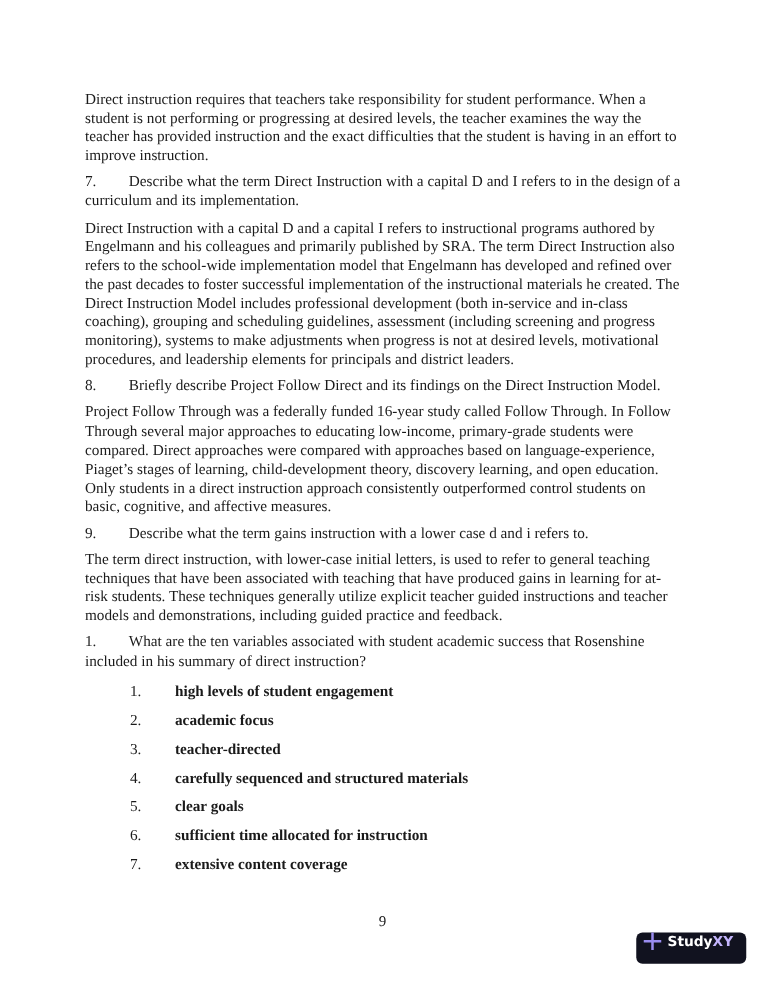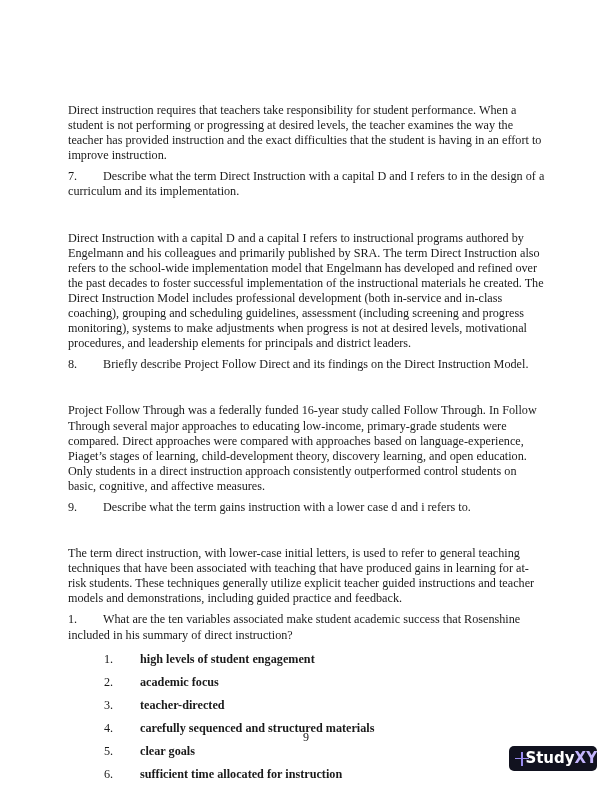--- a/index.html
+++ b/index.html
@@ -21,21 +21,20 @@
       position: absolute;
       left: 68px;
       top: 72px;
       width: 478px;
     }
     p {
       margin: 0;
     }
     .para {
       margin-bottom: 6px;
-      margin-top: 31px;
     }
     .question {
       margin-bottom: 6px;
     }
     .qnum {
       display: inline-block;
       width: 35px;
     }
     .list {
       margin: 0;
@@ -66,24 +65,24 @@
     }
     .badge {
       position: absolute;
       left: 509px;
       top: 746px;
       width: 88px;
       height: 25px;
       background: #11121f;
       border-radius: 5px;
       display: flex;
-      align-items: center;
+      align-items: flex-start;
       font-family: "DejaVu Sans", sans-serif;
       font-weight: bold;
-      font-size: 15px;
+      font-size: 11px;
       color: #ffffff;
       box-sizing: border-box;
       padding-left: 6px;
     }
     .badge-plus {
       width: 14px;
       height: 14px;
       position: relative;
       margin-right: 5px;
     }
@@ -110,21 +109,21 @@
 
   <p class="question"><span class="qnum">7.</span><span>Describe what the term Direct Instruction with a capital D and I refers to in the design of a curriculum and its implementation.</span></p>
   <p class="para">Direct Instruction with a capital D and a capital I refers to instructional programs authored by Engelmann and his colleagues and primarily published by SRA. The term Direct Instruction also refers to the school-wide implementation model that Engelmann has developed and refined over the past decades to foster successful implementation of the instructional materials he created. The Direct Instruction Model includes professional development (both in-service and in-class coaching), grouping and scheduling guidelines, assessment (including screening and progress monitoring), systems to make adjustments when progress is not at desired levels, motivational procedures, and leadership elements for principals and district leaders.</p>
 
   <p class="question"><span class="qnum">8.</span><span>Briefly describe Project Follow Direct and its findings on the Direct Instruction Model.</span></p>
   <p class="para">Project Follow Through was a federally funded 16-year study called Follow Through.  In Follow Through several major approaches to educating low-income, primary-grade students were compared.   Direct approaches were compared with approaches based on language-experience, Piaget’s stages of learning, child-development theory, discovery learning, and open education. Only students in a direct instruction approach consistently outperformed control students on basic, cognitive, and affective measures.</p>
 
   <p class="question"><span class="qnum">9.</span><span>Describe what the term gains instruction with a lower case d and i refers to.</span></p>
   <p class="para">The term direct instruction, with lower-case initial letters, is used to refer to general teaching techniques that have been associated with teaching that have produced gains in learning for at-risk students. These techniques generally utilize explicit teacher guided instructions and teacher models and demonstrations, including guided practice and feedback.</p>
 
-  <p class="question" style="margin-bottom:9px;"><span class="qnum">1.</span><span>What are the ten variables associated make student academic success that Rosenshine included in his summary of direct instruction?</span></p>
+  <p class="question" style="margin-bottom:9px;"><span class="qnum">1.</span><span>What are the ten variables associated with student academic success that Rosenshine included in his summary of direct instruction?</span></p>
 
   <ul class="list">
     <li class="list-item">
         <span class="list-num">1.</span>
         <span class="list-text">high levels of student engagement</span>
       </li>
     <li class="list-item">
         <span class="list-num">2.</span>
         <span class="list-text">academic focus</span>
       </li>

